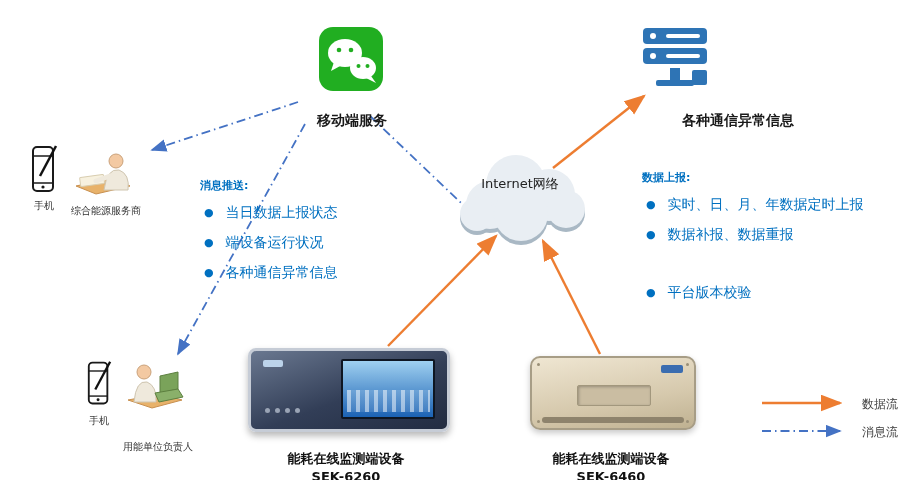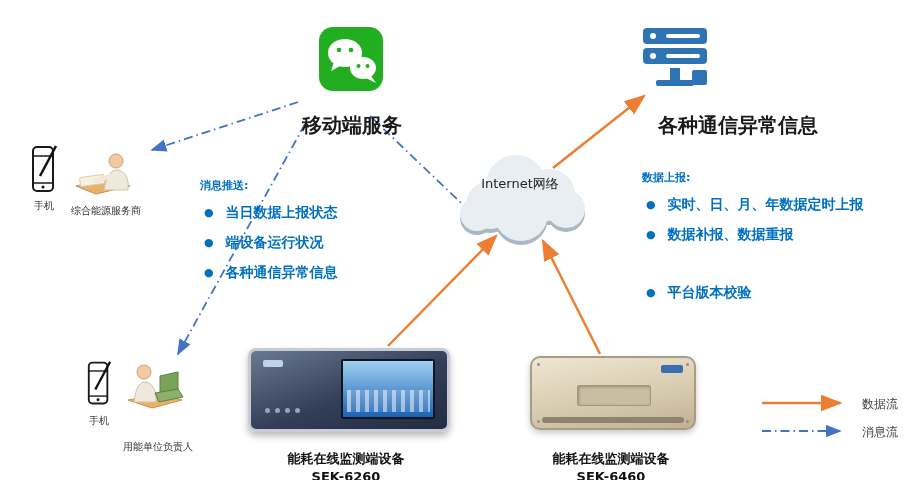--- a/index.html
+++ b/index.html
@@ -1,23 +1,23 @@
 <!DOCTYPE html>
 <html><head>
 <meta charset="utf-8">
 <style>
   html,body{margin:0;padding:0;background:#fff;}
   .canvas{position:relative;width:923px;height:480px;background:#fff;overflow:hidden;
           font-family:"DejaVu Sans","Liberation Sans",sans-serif;}
   .abs{position:absolute;}
   svg{display:block;}
-  .title-lbl{font-size:20px;font-weight:bold;color:#1a1a1a;text-align:center;}
+  .title-lbl{font-size:14px;font-weight:bold;color:#1a1a1a;text-align:center;}
   .small-lbl{font-size:10px;color:#333;text-align:center;}
   .blue-title{font-size:11px;font-weight:bold;color:#0070C0;}
-  .bullet{font-size:14px;font-weight:bold;color:#0070C0;display:flex;align-items:flex-start;line-height:1.2;}
+  .bullet{font-size:14px;font-weight:normal;color:#0070C0;display:flex;align-items:flex-start;line-height:1.2;}
   .bullet::before{content:"●";font-size:11px;margin-right:12px;margin-top:2px;color:#0070C0;}
   .cloud-text{font-size:13px;color:#222;text-align:center;font-weight:normal;}
   .legend-lbl{font-size:12px;color:#404040;}
   .dev-lbl{font-size:13px;font-weight:bold;color:#111;text-align:center;line-height:1.4;margin-top:20px;}
   
   .dev1{left:248px;top:348px;width:196px;height:78px;border-radius:8px;
         background:linear-gradient(160deg,#6a7890,#323e57 55%,#222c42);
         border:3px solid #c6ccd6;box-shadow:0 4px 7px rgba(0,0,0,.28);}
   .dev1-screen{left:46%;top:10%;width:46%;height:72%;border-radius:2px;
         background:linear-gradient(#9fd0f0,#1b62b4);border:2px solid #0e1622;overflow:hidden;}

